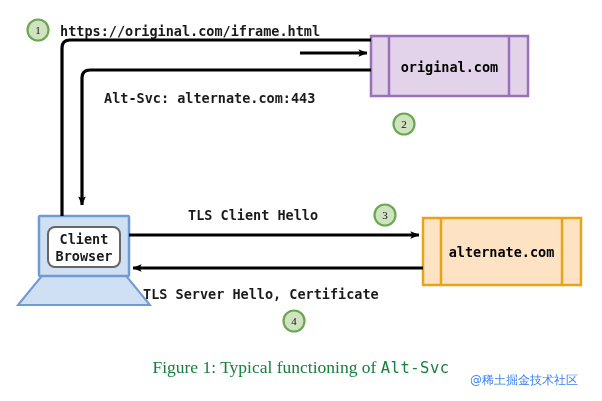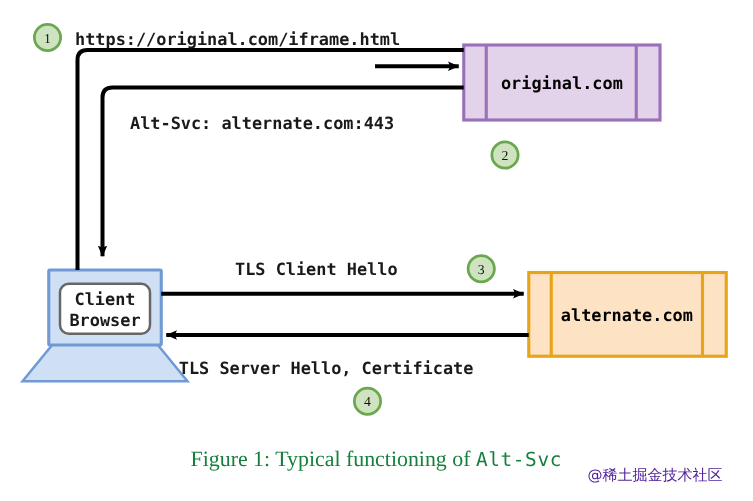--- a/index.html
+++ b/index.html
@@ -66,21 +66,21 @@
     font-family: "DejaVu Sans Mono", "Liberation Mono", monospace;
     font-size: 15.5px;
     letter-spacing: 0.5px;
   }
   .watermark {
     position: absolute;
     left: 470px;
     top: 372px;
     font-family: "DejaVu Sans", sans-serif;
     font-size: 12px;
-    color: #4c1d95;
+    color: #3b82f6;
     white-space: nowrap;
     pointer-events: none;
   }
 </style>
 </head>
 <body>
 
 <div id="figure-root">
 
   <svg id="diagram-svg" viewBox="0 0 602 401">

